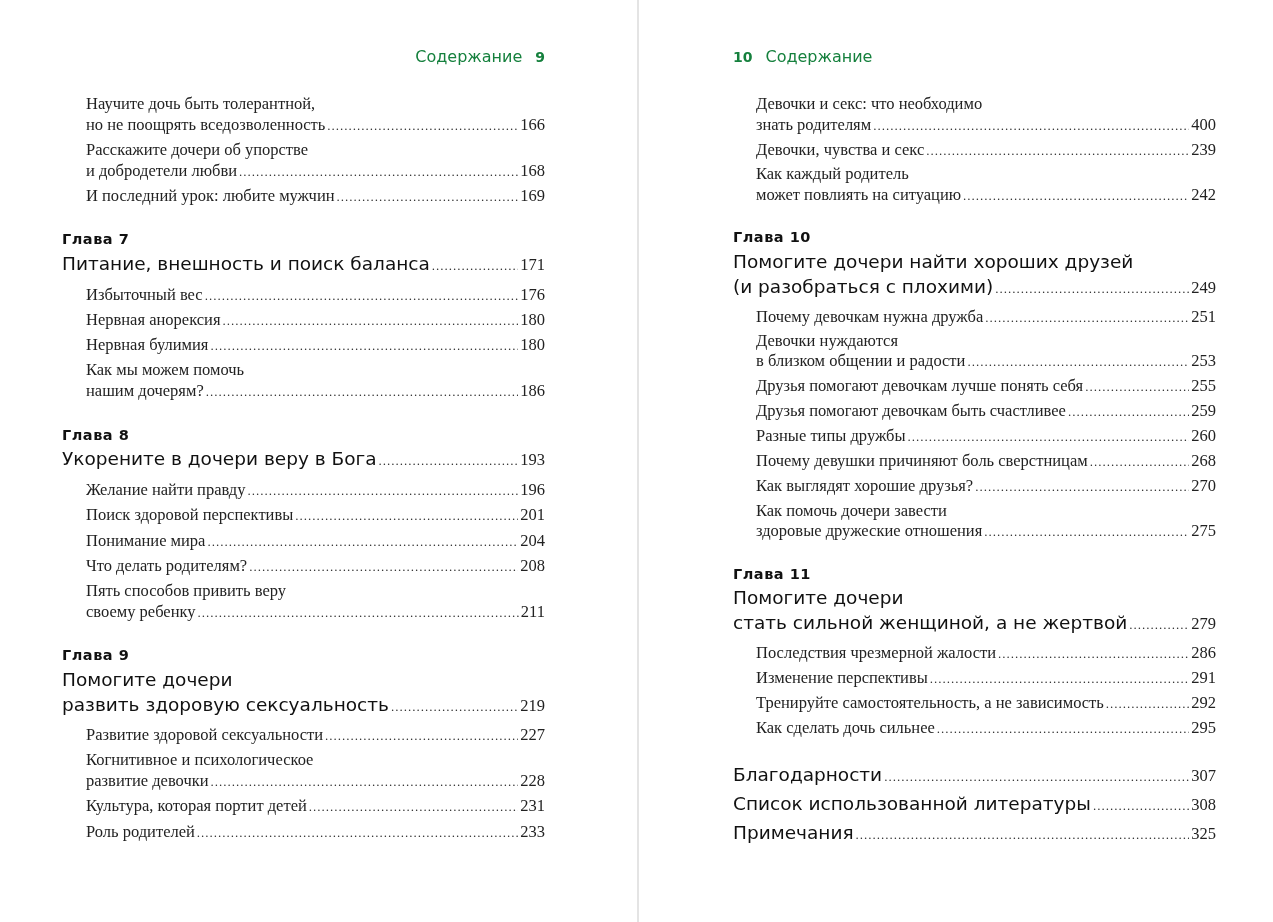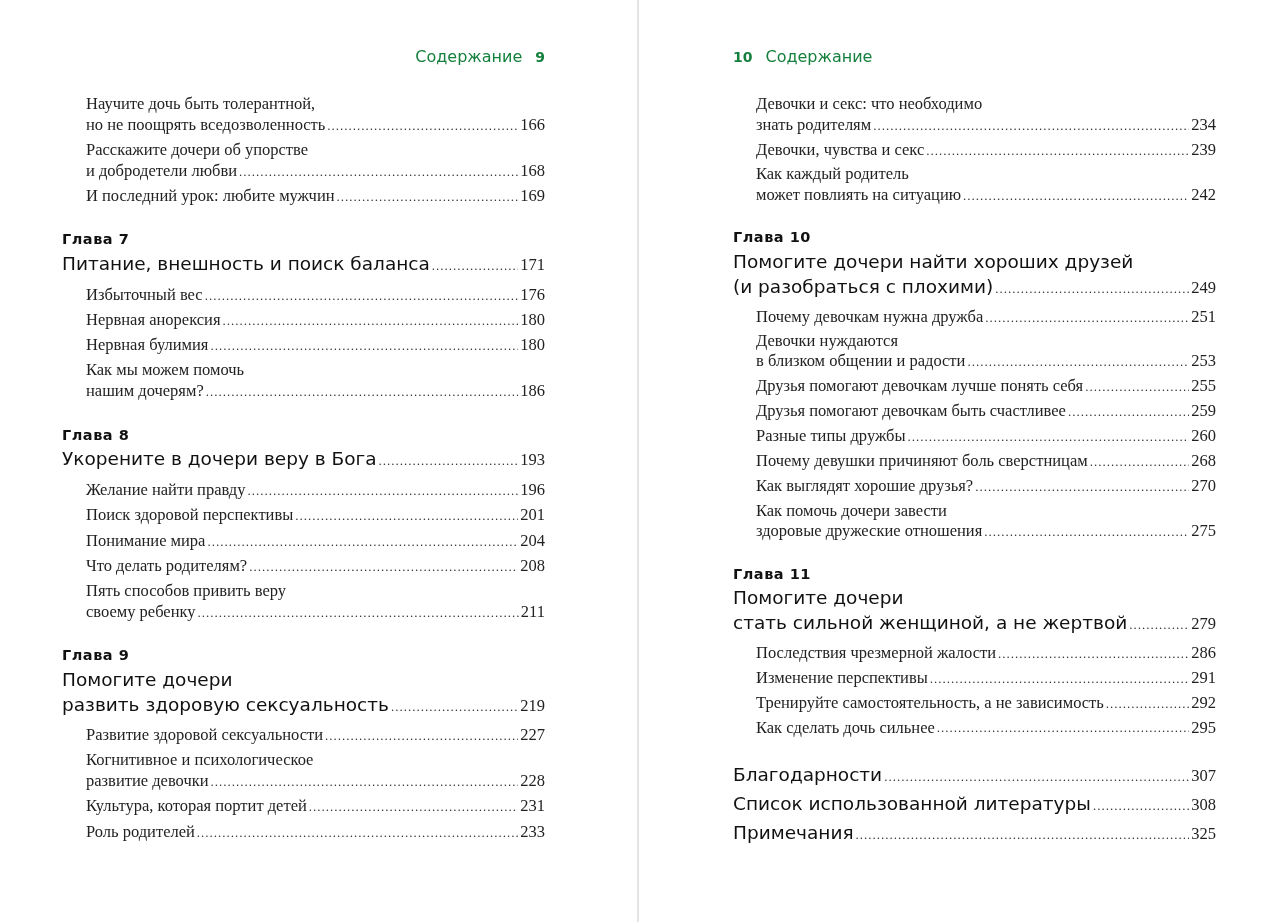--- a/index.html
+++ b/index.html
@@ -161,21 +161,21 @@
 
 <div class="page page-right">
   <div class="runhead runhead-right">
     <span class="num">10</span><span class="title">Содержание</span>
   </div>
 
   <div class="plain sub R-sub" style="top:93px;">Девочки и секс: что необходимо</div>
   <div class="line sub R-sub" style="top:114px;">
     <span class="t">знать родителям</span>
       <span class="dots"></span>
-      <span class="p">234</span>
+      <span class="p">400</span>
   </div>
   <div class="line sub R-sub" style="top:139px;">
     <span class="t">Девочки, чувства и секс</span>
       <span class="dots"></span>
       <span class="p">239</span>
   </div>
   <div class="plain sub R-sub" style="top:163px;">Как каждый родитель</div>
   <div class="line sub R-sub" style="top:184px;">
     <span class="t">может повлиять на ситуацию</span>
       <span class="dots"></span>
@@ -247,21 +247,21 @@
   <div class="line sub R-sub" style="top:667px;">
     <span class="t">Изменение перспективы</span>
       <span class="dots"></span>
       <span class="p">291</span>
   </div>
   <div class="line sub R-sub" style="top:692px;">
     <span class="t">Тренируйте самостоятельность, а не зависимость</span>
       <span class="dots"></span>
       <span class="p">292</span>
   </div>
-  <div class="line sub R-sub" style="top:717px;align-items:center;">
+  <div class="line sub R-sub" style="top:717px;">
     <span class="t">Как сделать дочь сильнее</span>
       <span class="dots"></span>
       <span class="p">295</span>
   </div>
 
   <div class="line chap R-chap" style="top:762px;">
     <span class="t">Благодарности</span>
       <span class="dots"></span>
       <span class="p">307</span>
   </div>

